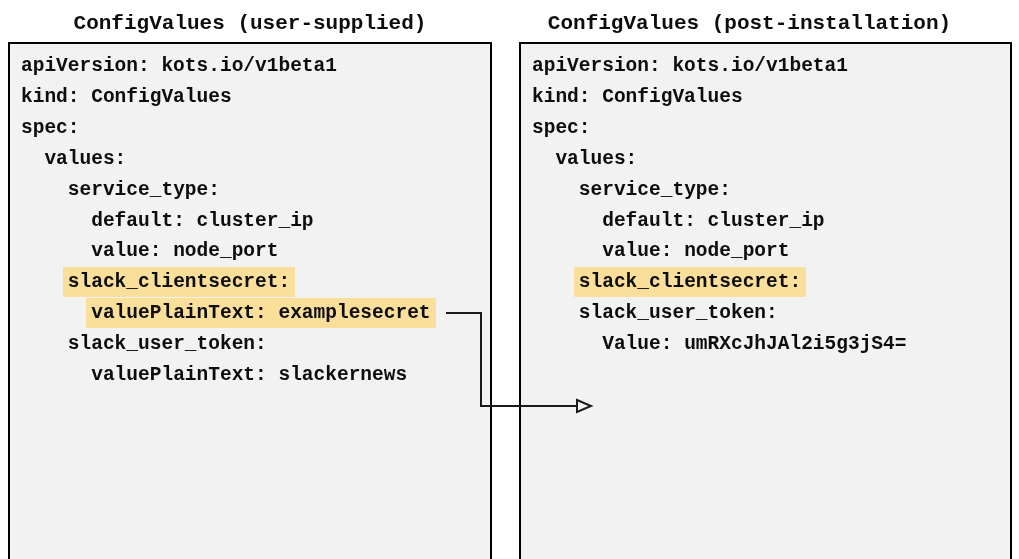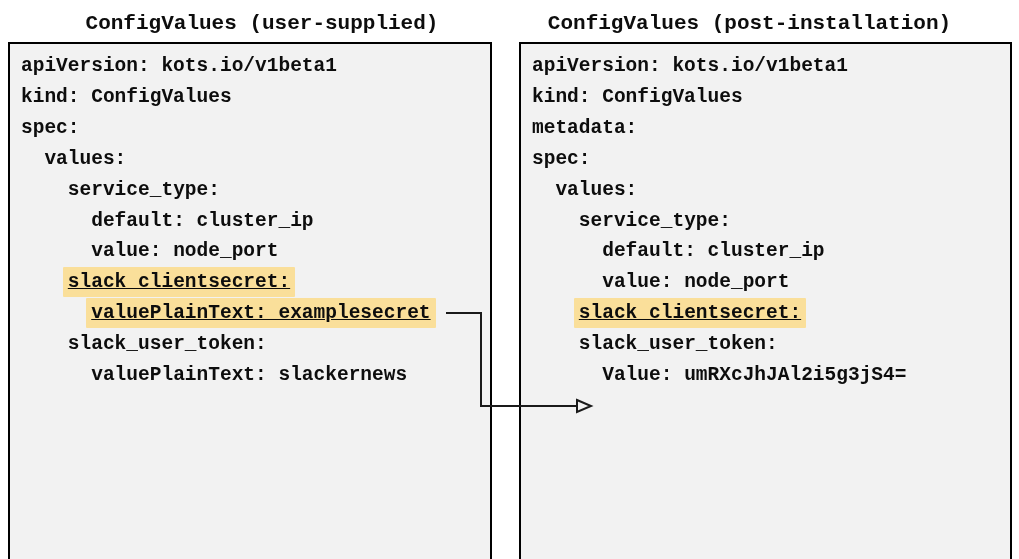--- a/index.html
+++ b/index.html
@@ -23,21 +23,21 @@
     position: absolute;
     top: 12px;
     height: 26px;
     text-align: center;
     font-weight: bold;
     font-size: 21px;
     letter-spacing: 0px;
     color: var(--text);
     white-space: pre;
   }
-  #title-left  { left: 20px;   width: 484px; }
+  #title-left  { left: 8px;   width: 484px; }
   #title-right { left: 503px; width: 493px; }
 
   .panel {
     position: absolute;
     top: 42px;
     height: 526px;
     background: var(--panel-bg);
     border: 2px solid var(--panel-border);
     padding: 7px 0 0 11px;
     overflow: hidden;
@@ -50,21 +50,20 @@
     font-weight: bold;
     font-size: 19.5px;
     line-height: 30.9px;
     color: var(--text);
   }
   .line span { border-radius: 1px; }
   .line .hl {
     background: var(--highlight);
     padding: 4px 5px;
     margin: 12px -5px;
-    text-decoration: underline;
   }
 
   #arrow-overlay {
     position: absolute;
     left: 0; top: 0;
     width: 1019px; height: 559px;
     pointer-events: none;
   }
   #arrow-shaft {
     fill: none;
@@ -99,21 +98,20 @@
       <div class="line">      <span class="hl">valuePlainText: examplesecret</span></div>
       <div class="line">    <span>slack_user_token:</span></div>
       <div class="line">      <span>valuePlainText: slackernews</span></div>
     </div>
 </div>
 
 <div class="panel" id="panel-right">
   <div>
       <div class="line"><span>apiVersion: kots.io/v1beta1</span></div>
       <div class="line"><span>kind: ConfigValues</span></div>
-      <div class="line"><span>metadata:</span></div>
       <div class="line"><span>spec:</span></div>
       <div class="line">  <span>values:</span></div>
       <div class="line">    <span>service_type:</span></div>
       <div class="line">      <span>default: cluster_ip</span></div>
       <div class="line">      <span>value: node_port</span></div>
       <div class="line">    <span class="hl">slack_clientsecret:</span></div>
       <div class="line">    <span>slack_user_token:</span></div>
       <div class="line">      <span>Value: umRXcJhJAl2i5g3jS4=</span></div>
     </div>
 </div>

